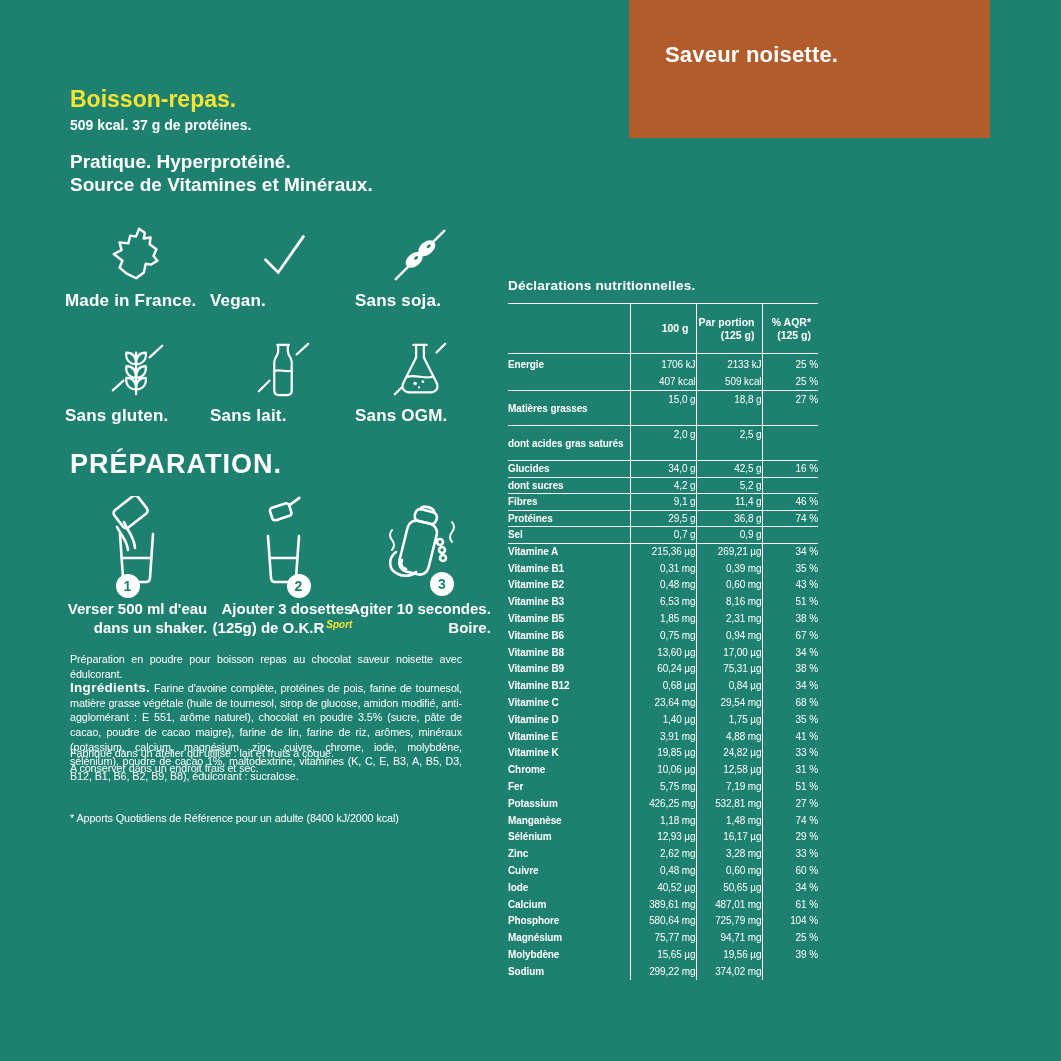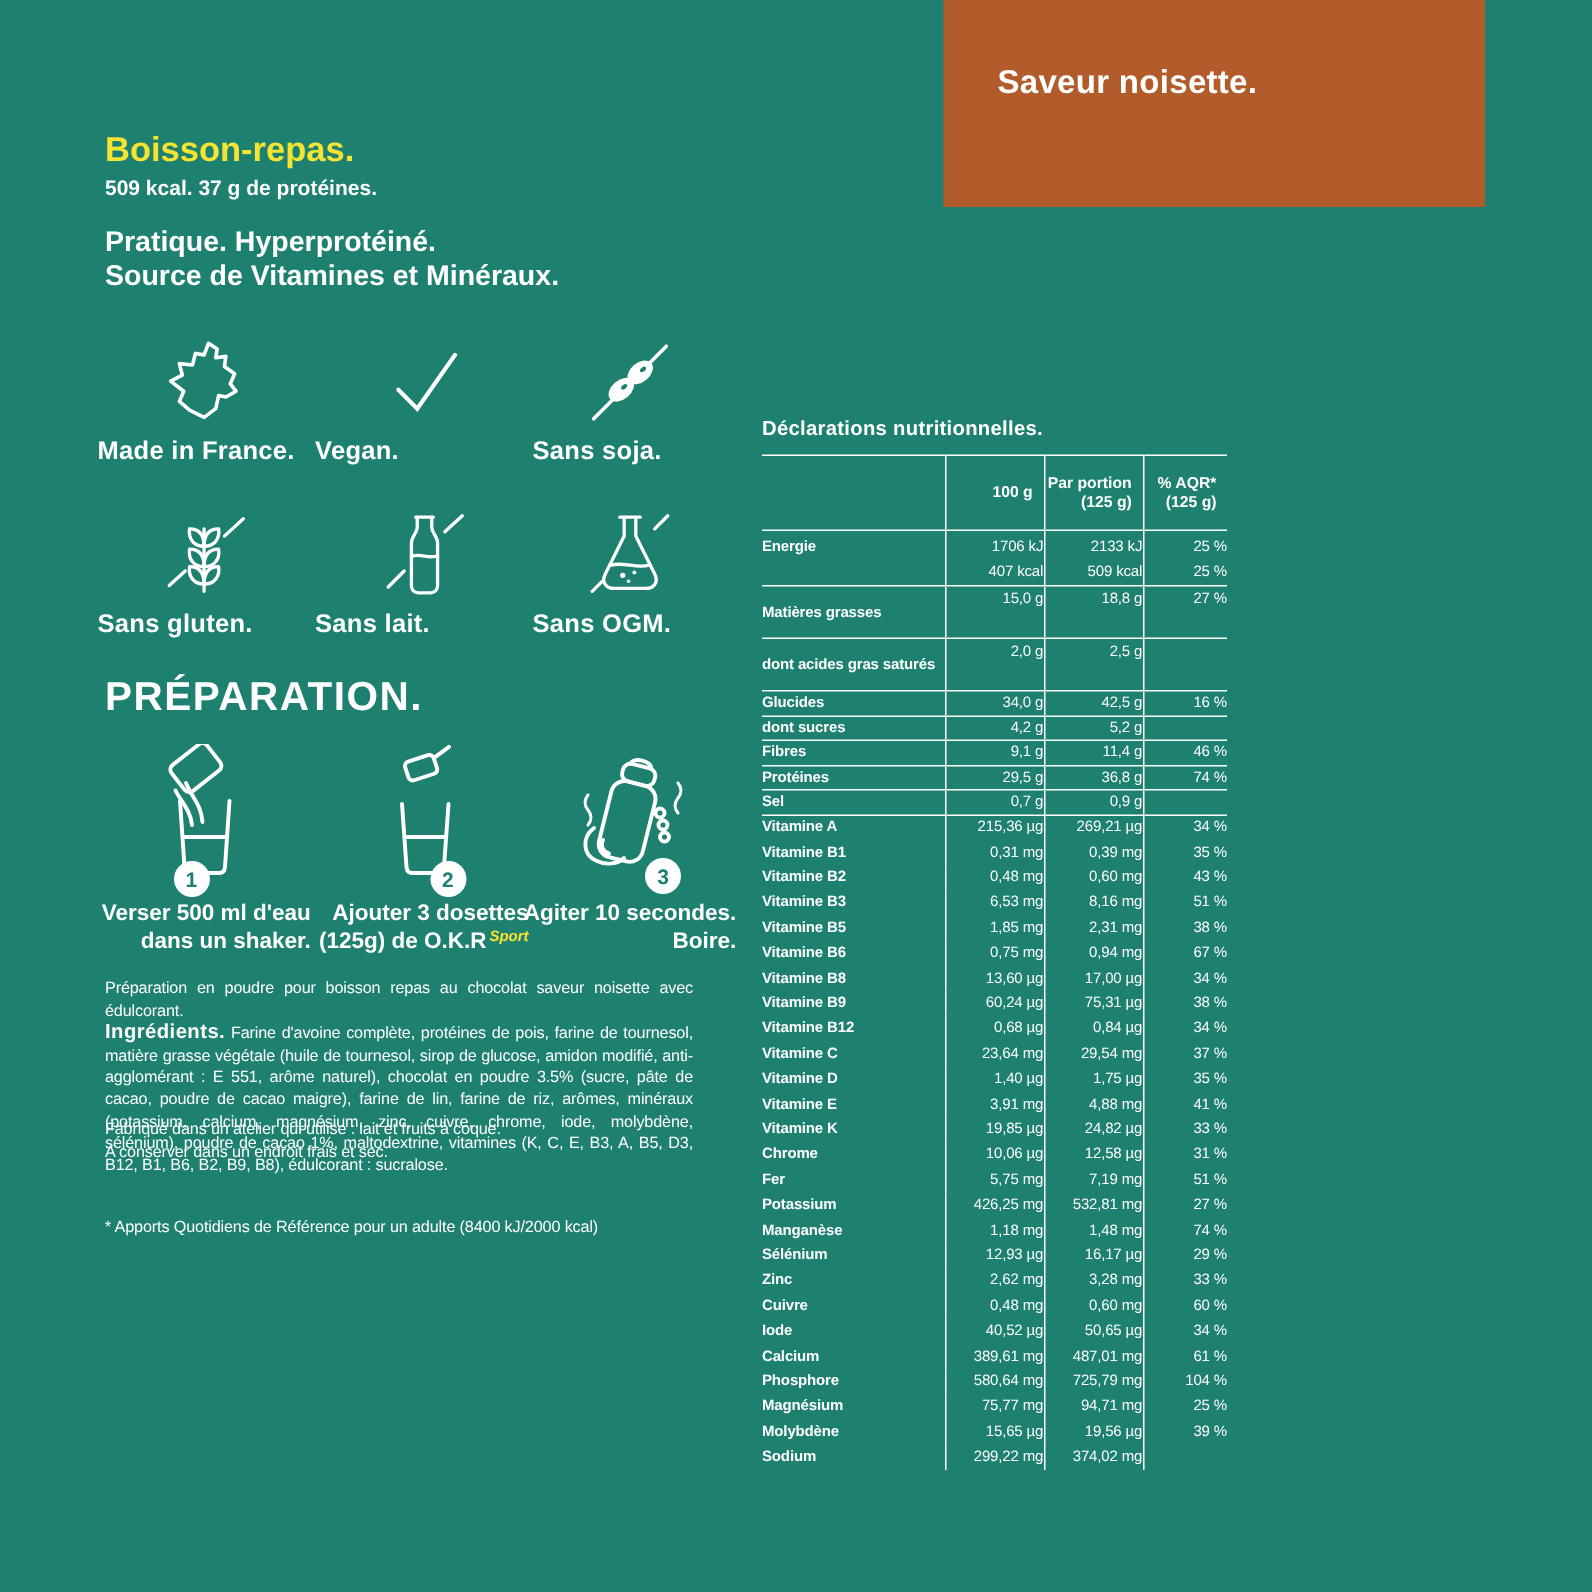--- a/index.html
+++ b/index.html
@@ -333,21 +333,21 @@
           <tr class="micro">
             <td class="lbl">Vitamine B12</td>
             <td class="val c2">0,68 µg</td>
             <td class="val c3">0,84 µg</td>
             <td class="val c4">34 %</td>
           </tr>
           <tr class="micro">
             <td class="lbl">Vitamine C</td>
             <td class="val c2">23,64 mg</td>
             <td class="val c3">29,54 mg</td>
-            <td class="val c4">37 %</td>
+            <td class="val c4">68 %</td>
           </tr>
           <tr class="micro">
             <td class="lbl">Vitamine D</td>
             <td class="val c2">1,40 µg</td>
             <td class="val c3">1,75 µg</td>
             <td class="val c4">35 %</td>
           </tr>
           <tr class="micro">
             <td class="lbl">Vitamine E</td>
             <td class="val c2">3,91 mg</td>

